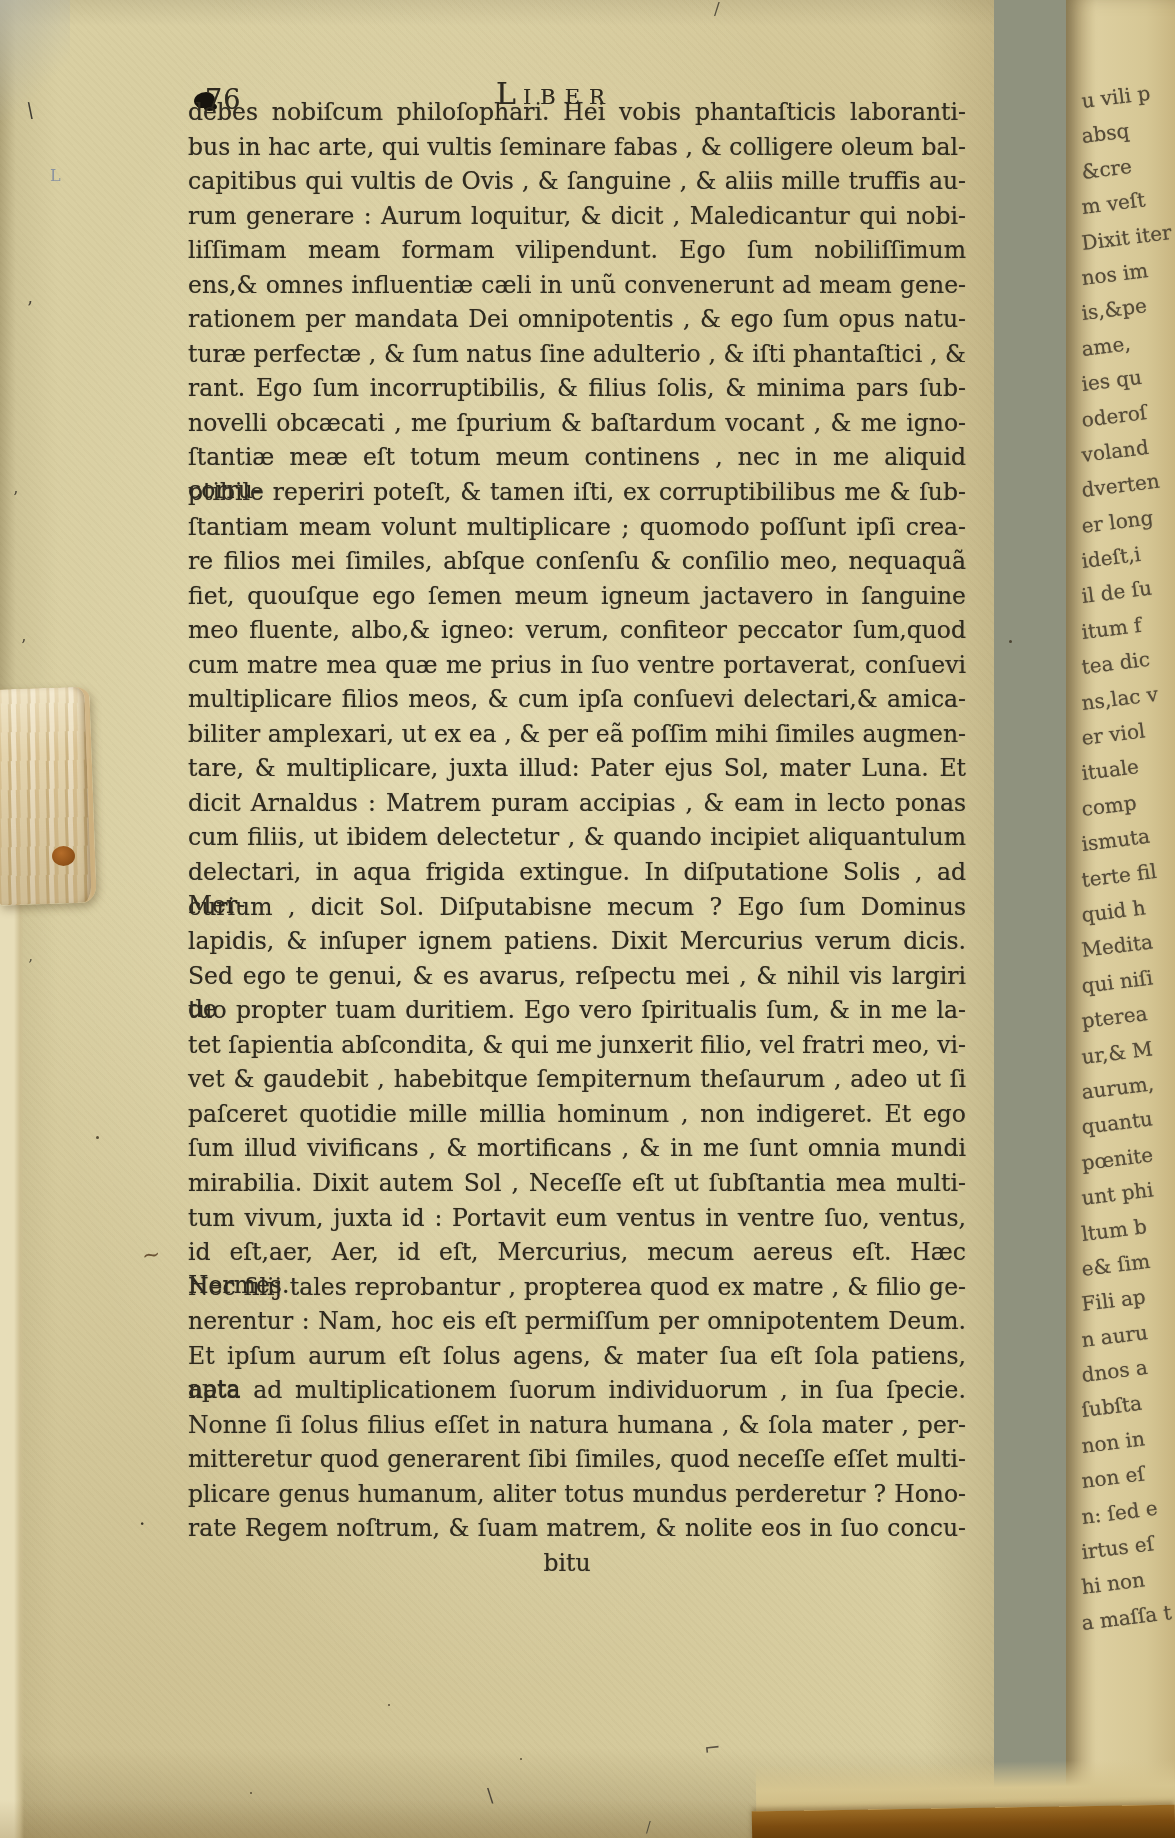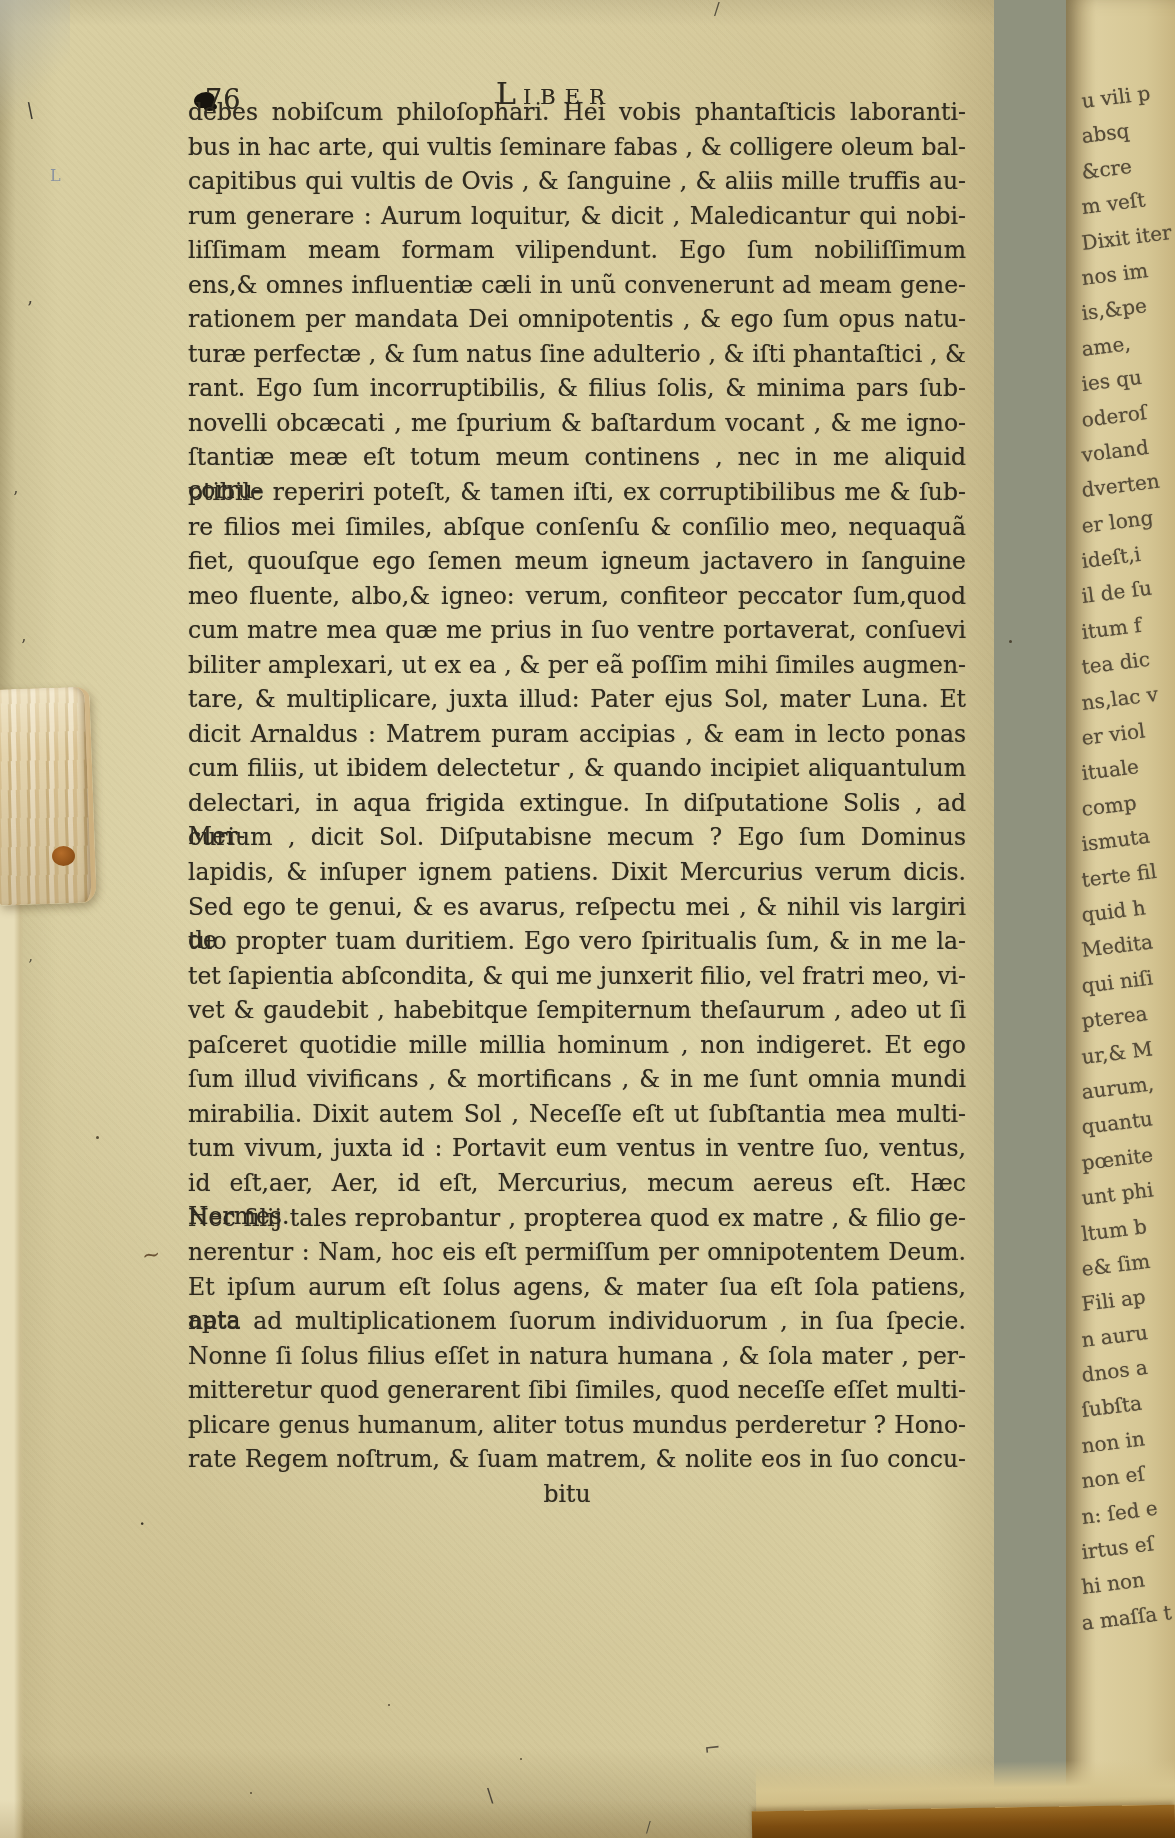--- a/index.html
+++ b/index.html
@@ -95,24 +95,26 @@
           <div class="text-line">capitibus qui vultis de Ovis , &amp; ſanguine , &amp; aliis mille truffis au-</div>
           <div class="text-line">rum generare : Aurum loquitur, &amp; dicit , Maledicantur qui nobi-</div>
           <div class="text-line">liſſimam meam formam vilipendunt. Ego ſum nobiliſſimum</div>
           <div class="text-line">ens,&amp; omnes influentiæ cæli in unũ convenerunt ad meam gene-</div>
           <div class="text-line">rationem per mandata Dei omnipotentis , &amp; ego ſum opus natu-</div>
           <div class="text-line">turæ perfectæ , &amp; ſum natus ſine adulterio , &amp; iſti phantaſtici , &amp;</div>
           <div class="text-line">rant. Ego ſum incorruptibilis, &amp; filius ſolis, &amp; minima pars ſub-</div>
           <div class="text-line">novelli obcæcati , me ſpurium &amp; baſtardum vocant , &amp; me igno-</div>
           <div class="text-line">ſtantiæ meæ eſt totum meum continens , nec in me aliquid corru-</div>
           <div class="text-line">ptibile reperiri poteſt, &amp; tamen iſti, ex corruptibilibus me &amp; ſub-</div>
+          <div class="text-line">ſtantiam meam volunt multiplicare ; quomodo poſſunt ipſi crea-</div>
           <div class="text-line">re filios mei ſimiles, abſque conſenſu &amp; conſilio meo, nequaquã</div>
           <div class="text-line">fiet, quouſque ego ſemen meum igneum jactavero in ſanguine</div>
           <div class="text-line">meo fluente, albo,&amp; igneo: verum, confiteor peccator ſum,quod</div>
           <div class="text-line">cum matre mea quæ me prius in ſuo ventre portaverat, conſuevi</div>
+          <div class="text-line">multiplicare filios meos, &amp; cum ipſa conſuevi delectari,&amp; amica-</div>
           <div class="text-line">biliter amplexari, ut ex ea , &amp; per eã poſſim mihi ſimiles augmen-</div>
           <div class="text-line">tare, &amp; multiplicare, juxta illud: Pater ejus Sol, mater Luna. Et</div>
           <div class="text-line">dicit Arnaldus : Matrem puram accipias , &amp; eam in lecto ponas</div>
           <div class="text-line">cum filiis, ut ibidem delectetur , &amp; quando incipiet aliquantulum</div>
           <div class="text-line">delectari, in aqua frigida extingue. In diſputatione Solis , ad Mer-</div>
           <div class="text-line">curium , dicit Sol. Diſputabisne mecum ? Ego ſum Dominus</div>
           <div class="text-line">lapidis, &amp; inſuper ignem patiens. Dixit Mercurius verum dicis.</div>
           <div class="text-line">Sed ego te genui, &amp; es avarus, reſpectu mei , &amp; nihil vis largiri de</div>
           <div class="text-line">tuo propter tuam duritiem. Ego vero ſpiritualis ſum, &amp; in me la-</div>
           <div class="text-line">tet ſapientia abſcondita, &amp; qui me junxerit filio, vel fratri meo, vi-</div>

